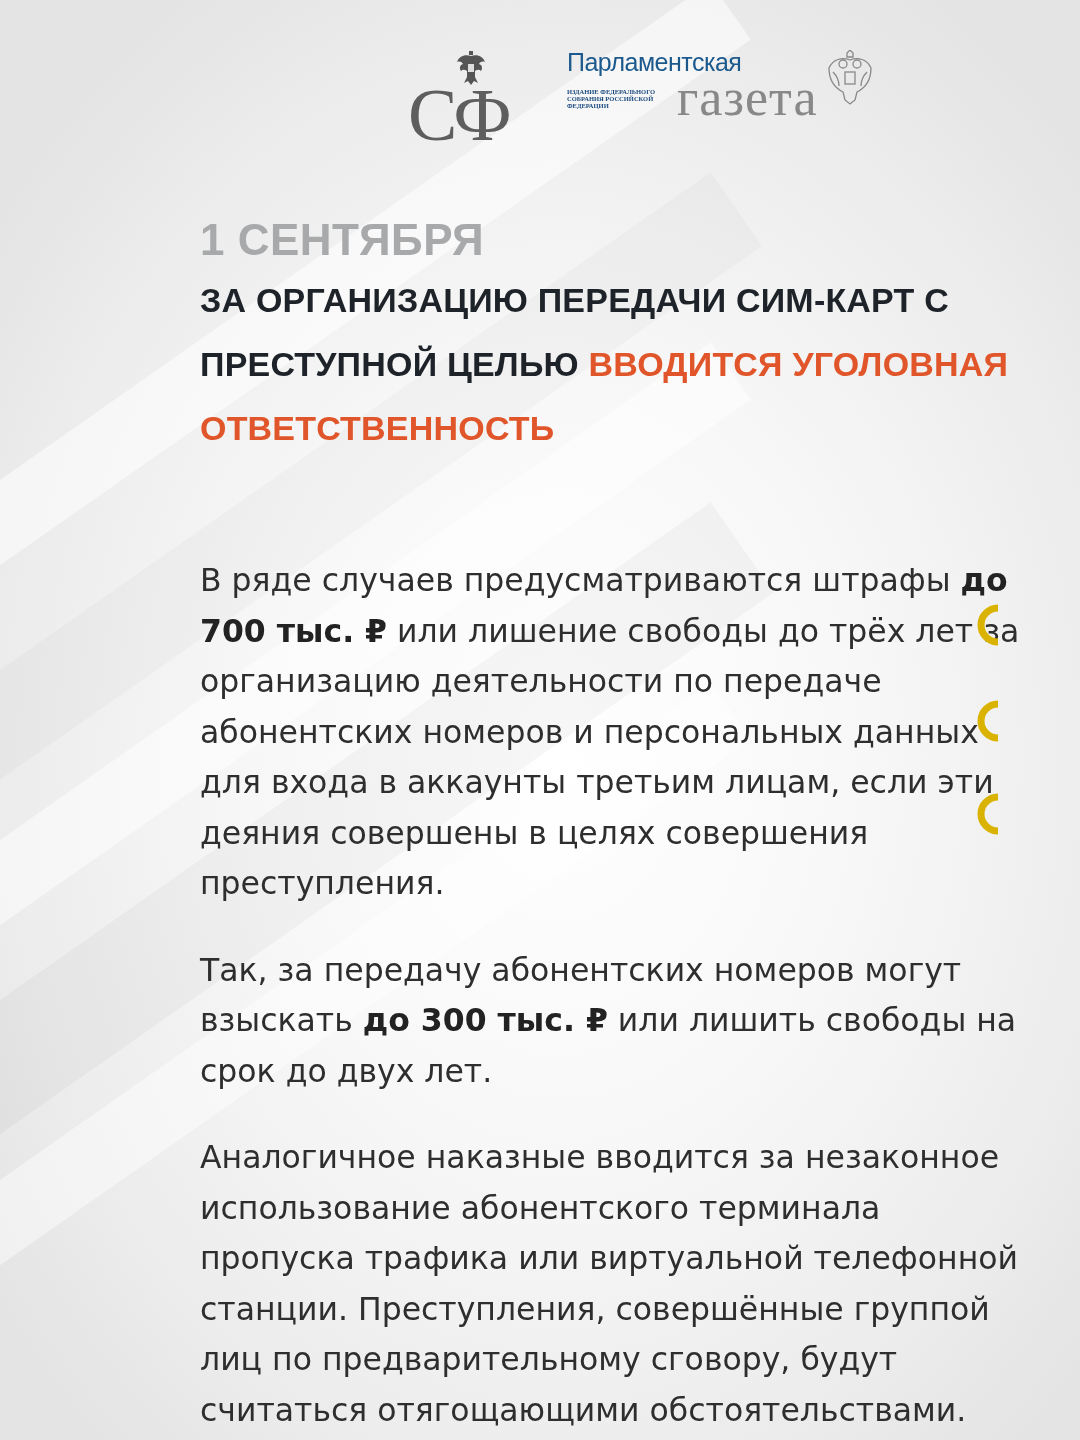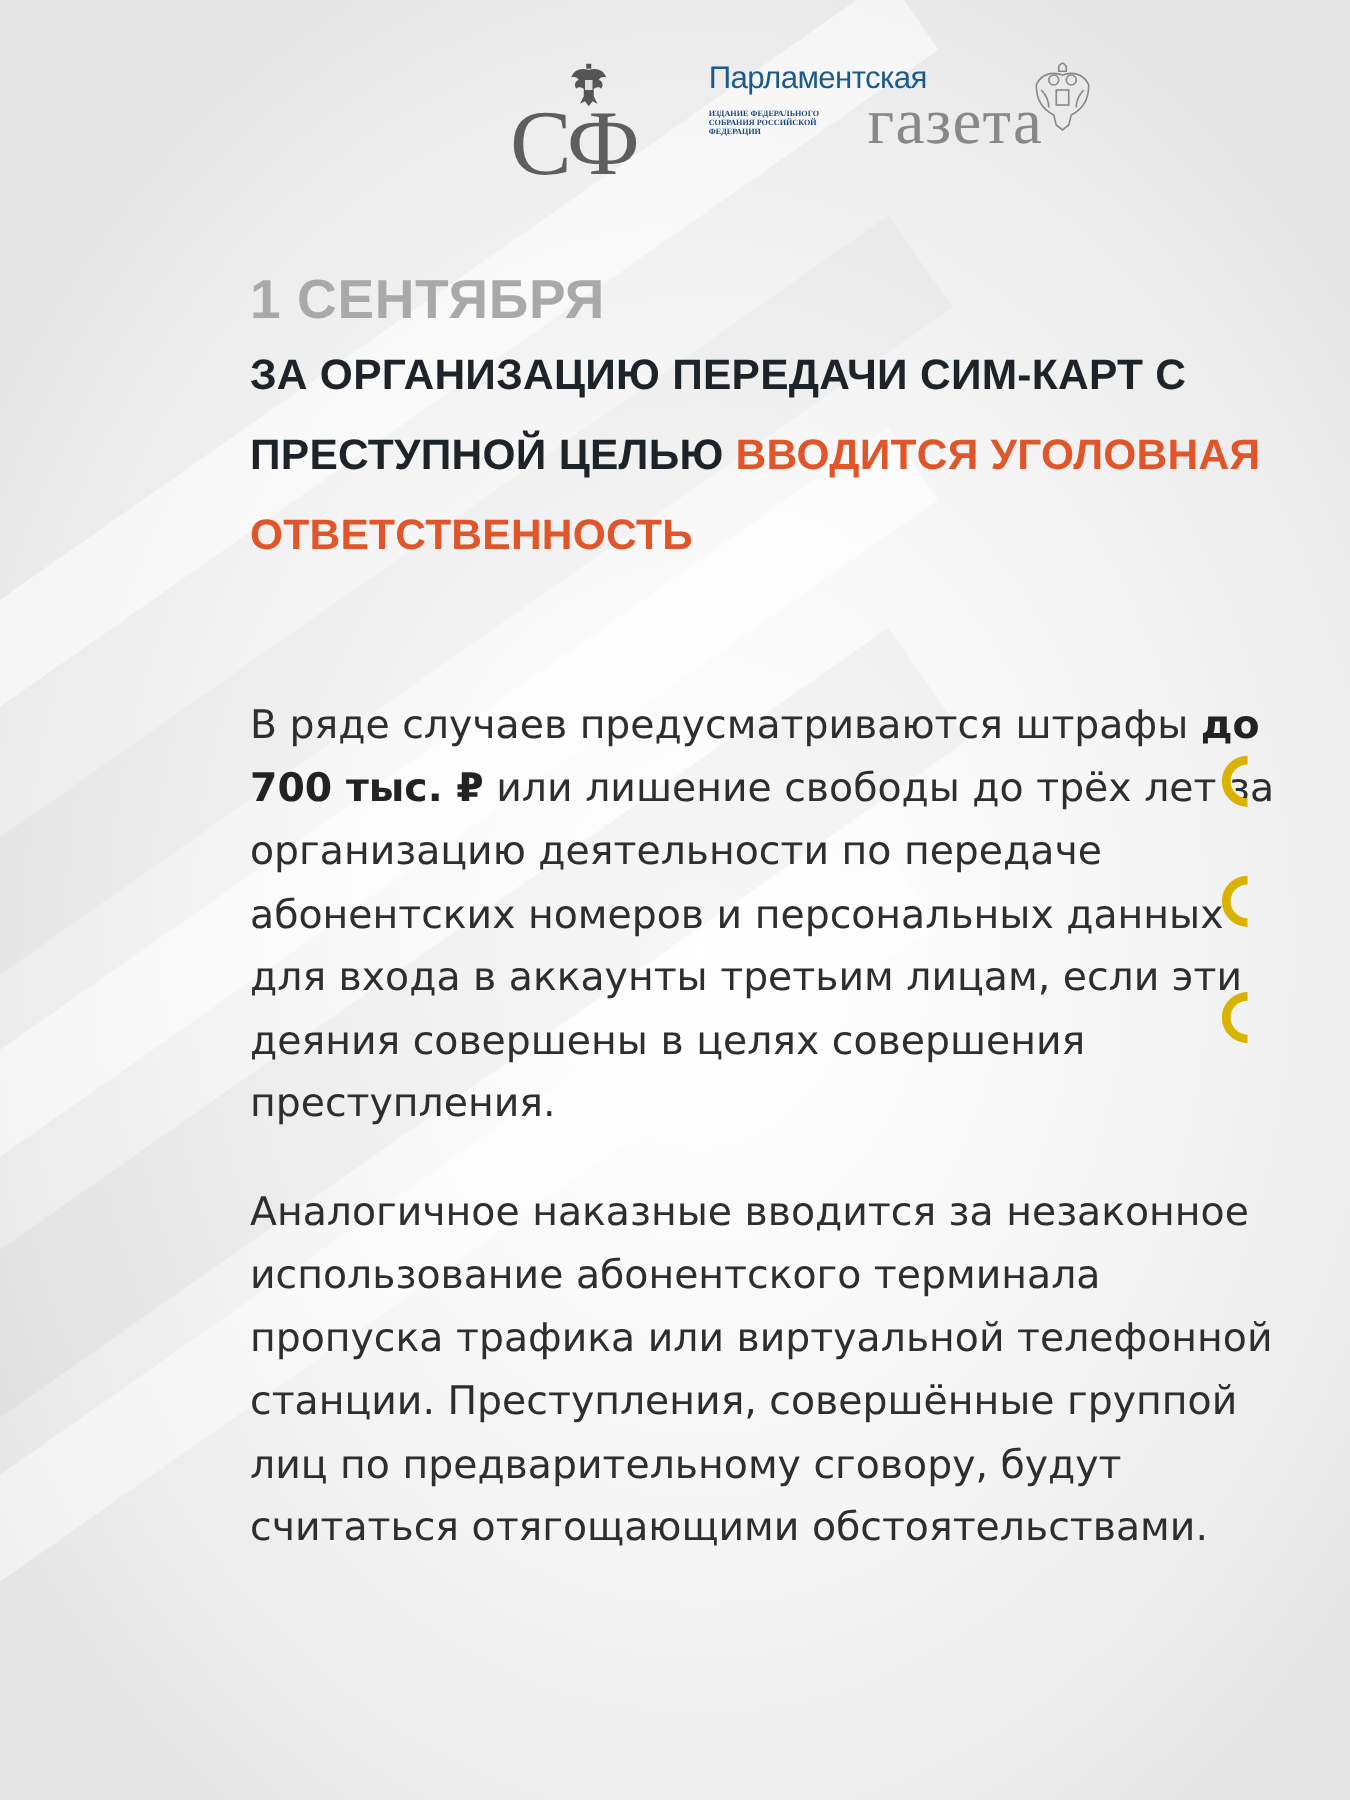--- a/index.html
+++ b/index.html
@@ -15,21 +15,21 @@
     .s3 { top: 1260px; background: rgba(255,255,255,0.5); }
     .s4 { top: 1420px; background: rgba(0,0,0,0.03); height: 110px; }
     .s5 { top: 1600px; background: rgba(255,255,255,0.45); }
 
     .logos { position: absolute; top: 50px; left: 408px; display: flex; gap: 34px; }
     .sf-logo { position: relative; width: 125px; height: 100px; }
     .sf-emblem { position: absolute; left: 47px; top: 0; width: 32px; height: 36px; }
     .sf-text { position: absolute; left: 0; top: 28px; font-family: "Liberation Serif", "DejaVu Serif", serif; font-size: 74px; color: #5e5e5e; letter-spacing: -4px; line-height: 1; }
     .pg-logo { position: relative; width: 320px; height: 70px; }
     .pg-title { position: absolute; left: 0; top: -2px; font-family: Liberation Sans, sans-serif; font-size: 25px; color: #1c5a8e; letter-spacing: -0.5px; }
-    .pg-sub { position: absolute; left: 127px; top: 22px; font-family: "Liberation Serif", "DejaVu Serif", serif; font-size: 52px; color: #888; letter-spacing: 1px; line-height: 1; }
+    .pg-sub { position: absolute; left: 110px; top: 22px; font-family: "Liberation Serif", "DejaVu Serif", serif; font-size: 52px; color: #888; letter-spacing: 1px; line-height: 1; }
     .pg-small { position: absolute; left: 0; top: 38px; font-family: "Liberation Serif", "DejaVu Serif", serif; font-size: 6.5px; line-height: 7px; color: #1c4a7e; font-weight: bold; width: 110px; }
     .pg-emblem { position: absolute; left: 258px; top: 0; width: 50px; height: 56px; }
 
     .headline { position: absolute; left: 200px; top: 212px; width: 820px; }
     .date { font-weight: bold; font-size: 44px; color: #a7a9aa; line-height: 56px; letter-spacing: 0.5px; }
     .title { font-weight: bold; font-size: 34px; line-height: 64px; color: #1d2329; text-transform: uppercase; letter-spacing: 0.2px; }
     .title .accent { color: #e0562a; }
 
     .body { position: absolute; left: 200px; top: 555px; width: 840px; font-family: "DejaVu Sans", sans-serif; font-size: 31.5px; line-height: 50.5px; color: #2e2e2e; }
     .body p { margin: 0 0 36px 0; }
@@ -77,20 +77,21 @@
   </div>
 </div>
 
 <div class="headline">
   <div class="date">1 СЕНТЯБРЯ</div>
   <div class="title"><span>ЗА ОРГАНИЗАЦИЮ ПЕРЕДАЧИ СИМ-КАРТ С ПРЕСТУПНОЙ ЦЕЛЬЮ </span><span class="accent">ВВОДИТСЯ УГОЛОВНАЯ ОТВЕТСТВЕННОСТЬ</span></div>
 </div>
 
 <div class="body">
   <p><span>В ряде случаев предусматриваются штрафы </span><b>до 700 тыс. ₽</b><span> или лишение свободы до трёх лет за организацию деятельности по передаче абонентских номеров и персональных данных для входа в аккаунты третьим лицам, если эти деяния совершены в целях совершения преступления.</span></p>
+  <p><span>Так, за передачу абонентских номеров могут взыскать </span><b>до 300 тыс. ₽</b><span> или лишить свободы на срок до двух лет.</span></p>
   <p>Аналогичное наказные вводится за незаконное использование абонентского терминала пропуска трафика или виртуальной телефонной станции. Преступления, совершённые группой лиц по предварительному сговору, будут считаться отягощающими обстоятельствами.</p>
 </div>
 
 <div class="marker" style="top:604px">
   <svg width="42" height="42" viewBox="0 0 42 42">
       <path d="M26 4 A17 17 0 0 0 26 38" fill="none" stroke="#d9b300" stroke-width="7"></path>
     </svg>
 </div>
 <div class="marker" style="top:700px">
   <svg width="42" height="42" viewBox="0 0 42 42">

